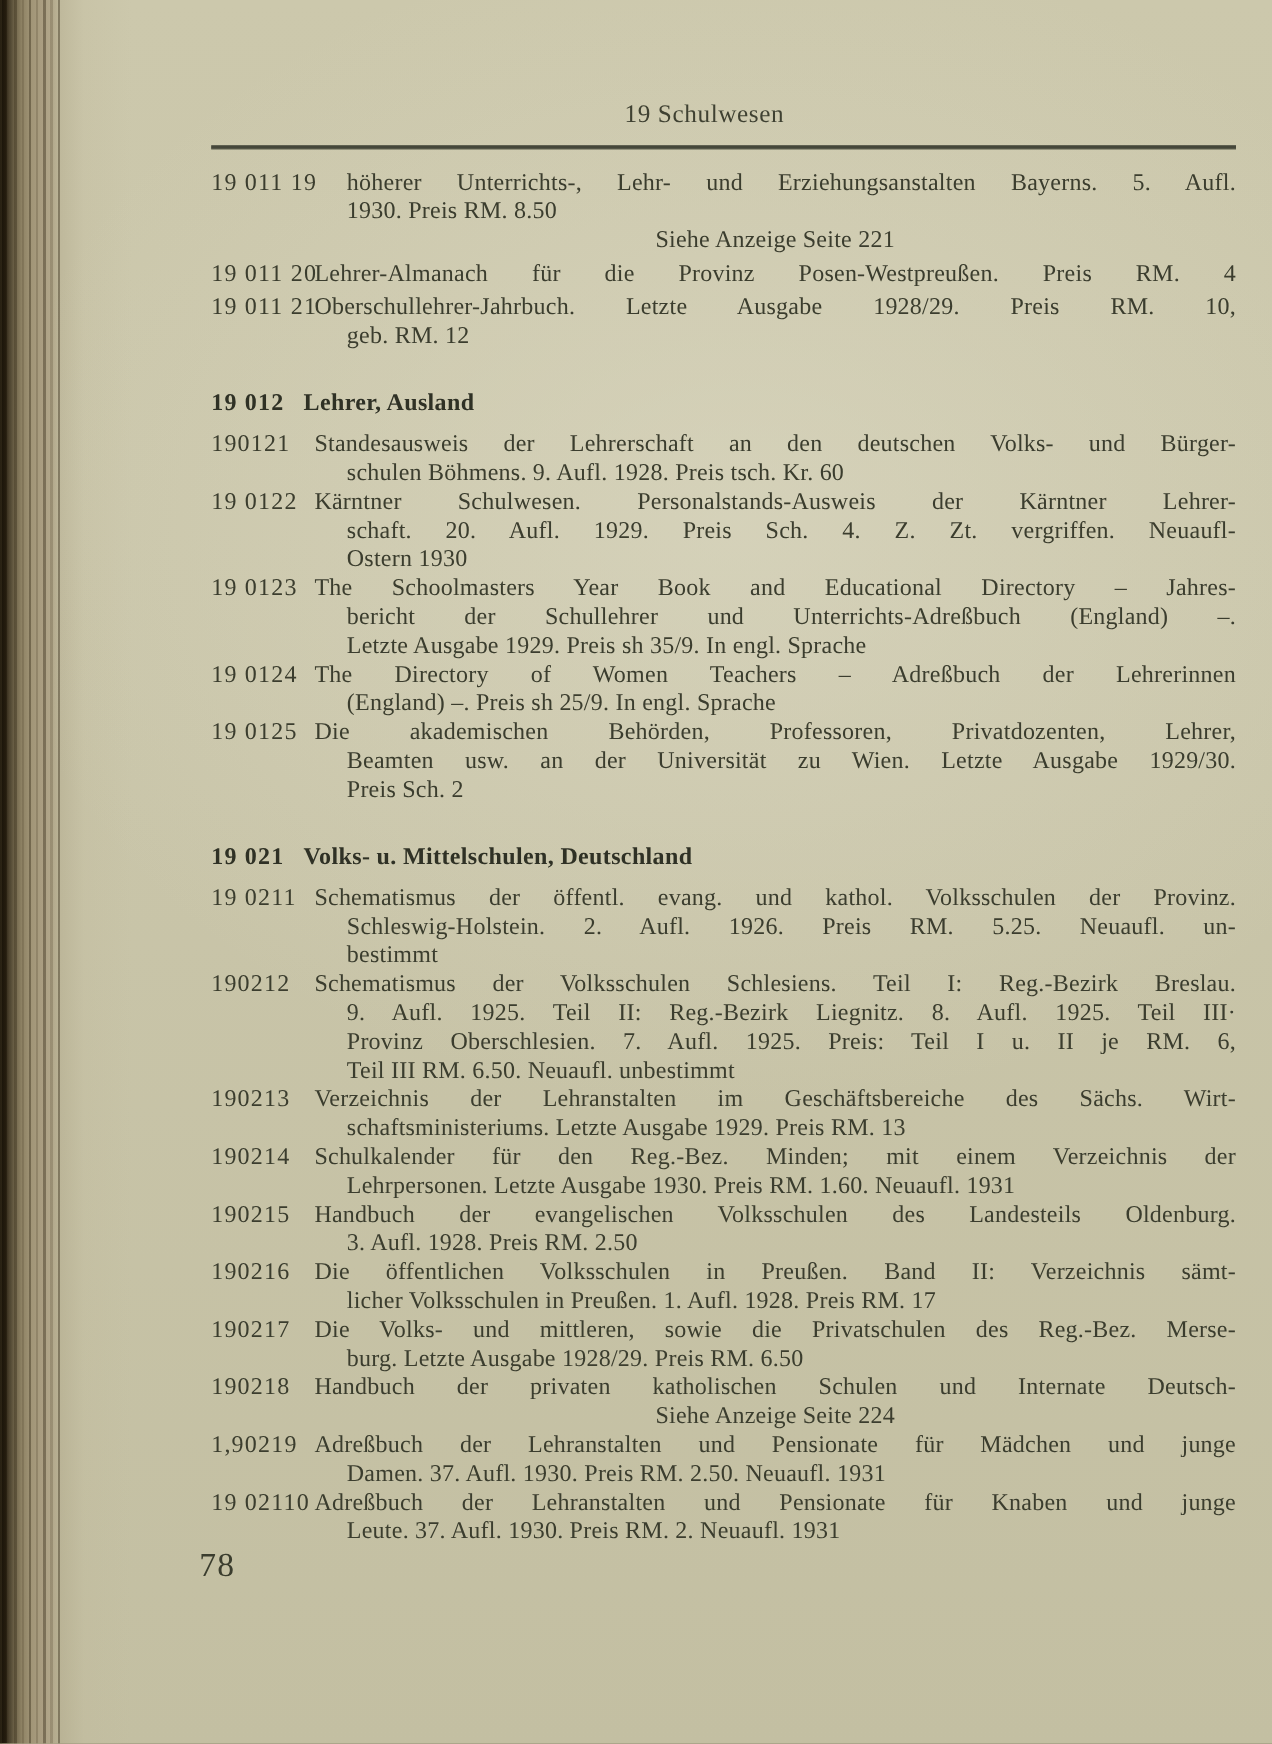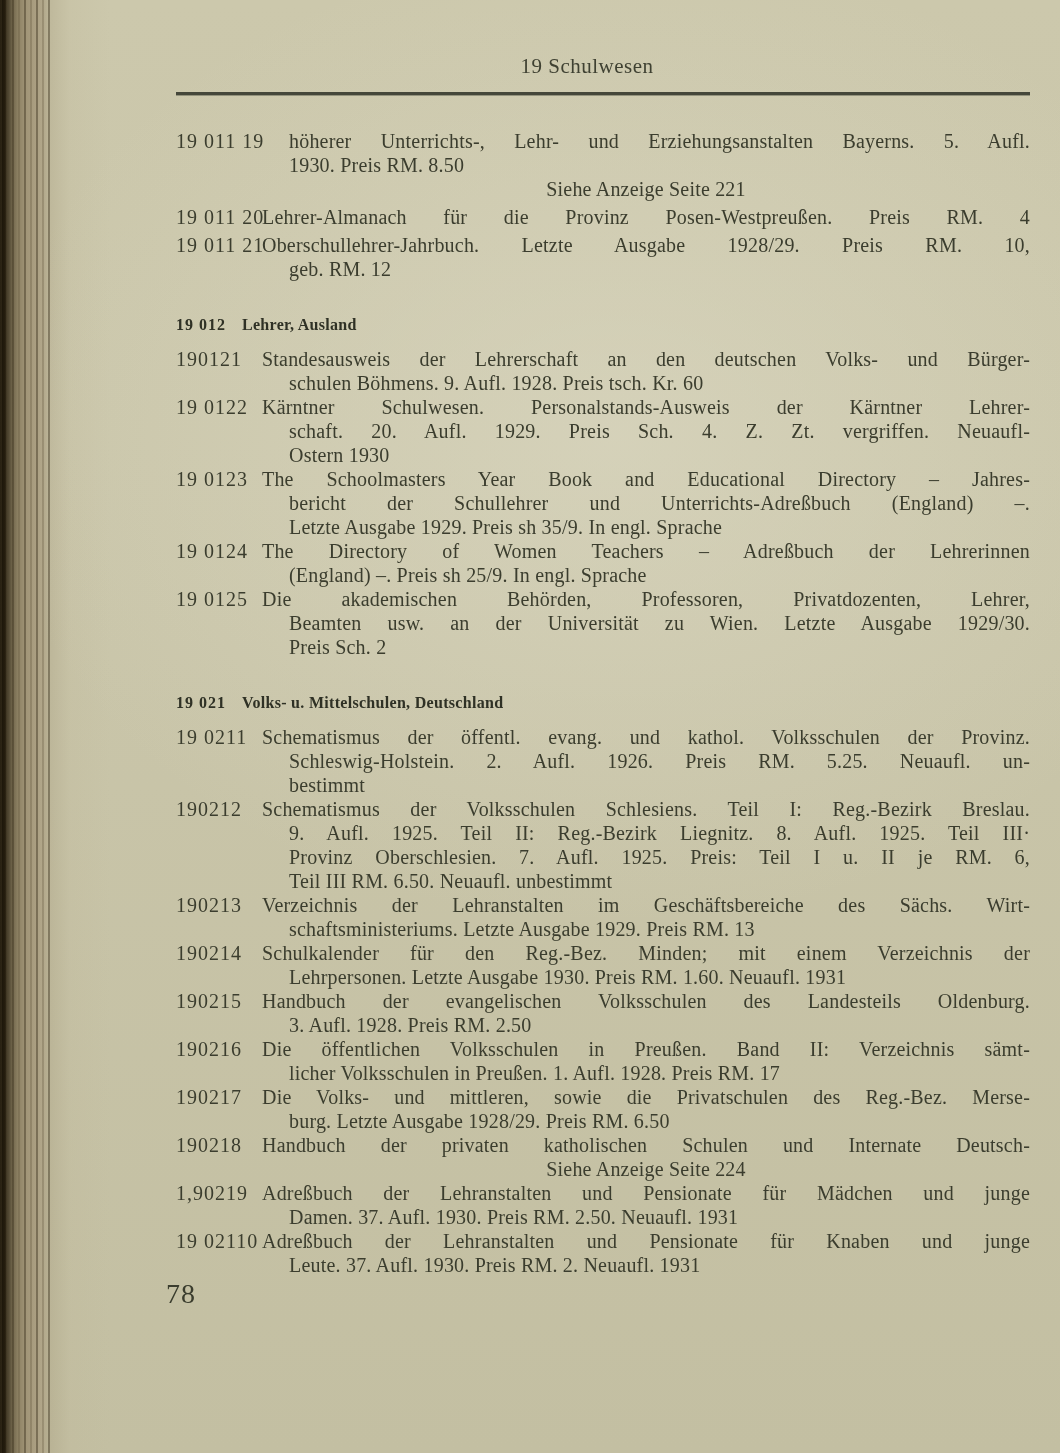--- a/index.html
+++ b/index.html
@@ -20,46 +20,46 @@
   
   .spine{
     position:absolute;left:0;top:0;bottom:0;width:50px;
     background:
       repeating-linear-gradient(90deg, rgba(62,52,32,.45) 0 2px, rgba(0,0,0,0) 2px 6px, rgba(90,78,54,.28) 6px 8px, rgba(0,0,0,0) 8px 12px),
       linear-gradient(90deg,#171208 0px,#251d0e 5px,#4c432f 8px,#6e6349 12px,#8d8163 18px,#a19577 26px,#ab9f82 36px,#b3a98c 44px,rgba(179,169,140,.0) 50px);
   }
   .content{position:absolute;left:176px;top:0;width:854px;}
 
   .running-header{
-    padding-top:54px;text-align:center;
+    padding-top:83px;text-align:center;
     font-size:21px;line-height:24px;letter-spacing:.5px;color:#3f4132;
     transform:translateX(-16px);
   }
   .header-rule{
     margin-top:14px;height:3px;width:100%;
     background:linear-gradient(90deg,#3f4134,#52544400 0) ,#45473a;
     background:#45473a;
     box-shadow:0 1px 0 rgba(90,92,75,.5);
   }
 
-  .catalog{margin-top:34px;font-size:20px;line-height:24px;}
+  .catalog{margin-top:16px;font-size:20px;line-height:24px;}
   .entry{position:relative;padding-left:86px;letter-spacing:.2px;}
   .num{
     position:absolute;left:0;top:0;white-space:pre;
     letter-spacing:1px;color:#3b3d2e;
   }
   .line{min-height:24px;}
   .line.j{text-align:justify;text-align-last:justify;}
   .line.i{margin-left:27px;}
   .line.c{text-align:center;text-align-last:center;}
   .group.g0 .entry + .entry{margin-top:4px;}
 
   .sec-heading{
     margin-top:32px;margin-bottom:10px;
-    font-weight:bold;font-size:16px;line-height:24px;color:#2f3125;letter-spacing:.3px;
+    font-weight:bold;font-size:20px;line-height:24px;color:#2f3125;letter-spacing:.3px;
   }
   .sec-num{display:inline-block;letter-spacing:1px;}
   .sec-label{margin-left:16px;}
 
   .page-number{
     margin-top:4px;margin-left:-10px;
     font-size:28px;line-height:26px;color:#3b3d2e;letter-spacing:1px;
   }
 </style>
 </head>

